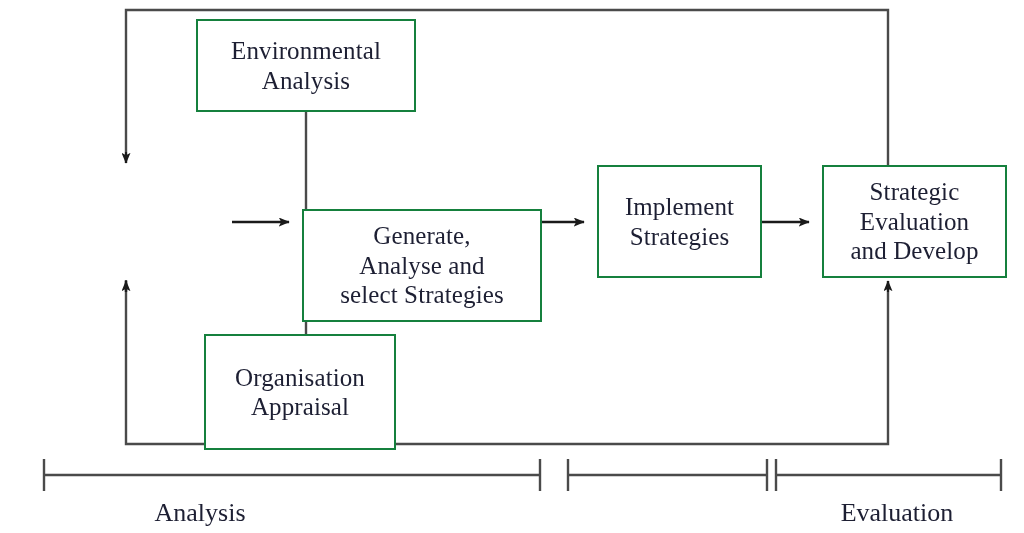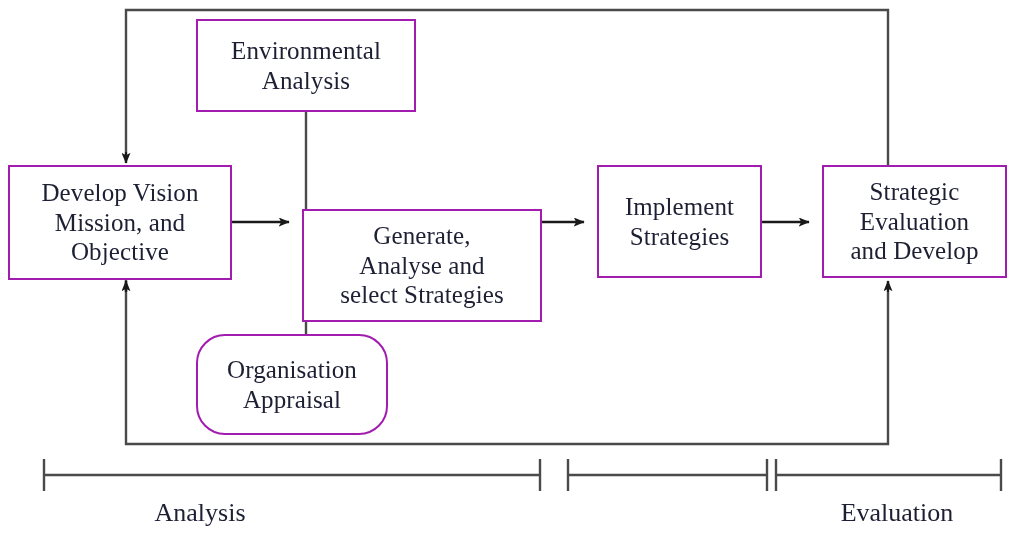--- a/index.html
+++ b/index.html
@@ -19,21 +19,21 @@
   #diagram-svg {
     position: absolute;
     left: 0;
     top: 0;
     width: 1024px;
     height: 533px;
   }
   .node-box {
     position: absolute;
     box-sizing: border-box;
-    border: 2px solid #a21caf;
+    border: 2px solid #15803d;
     background: #ffffff;
     display: flex;
     align-items: center;
     justify-content: center;
     text-align: center;
     color: #1d1f33;
     font-family: "Liberation Serif", "DejaVu Serif", serif;
     z-index: 3;
   }
   .node-label {
@@ -119,44 +119,39 @@
         <path d="M 1001,459 L 1001,491"></path>
       </g>
     </g>
   </svg>
 
   <div class="node-box" style="left:196px; top:19px; width:220px; height:93px;">
     <span class="node-label">Environmental
 Analysis</span>
   </div>
 
-  <div class="node-box" style="left:8px; top:165px; width:224px; height:115px;">
-    <span class="node-label">Develop Vision
-Mission, and
-Objective</span>
-  </div>
 
   <div class="node-box" style="left:302px; top:165px; width:240px; height:113px;margin-top:44px;">
     <span class="node-label">Generate,
 Analyse and
 select Strategies</span>
   </div>
 
   <div class="node-box" style="left:597px; top:165px; width:165px; height:113px;">
     <span class="node-label">Implement
 Strategies</span>
   </div>
 
   <div class="node-box" style="left:822px; top:165px; width:185px; height:113px;">
     <span class="node-label">Strategic
 Evaluation
 and Develop</span>
   </div>
 
-  <div class="node-box" style="left:196px; top:334px; width:192px; height:101px;border-radius:29px;">
+  <div class="node-box" style="left:204px; top:334px; width:192px; height:116px;">
     <span class="node-label">Organisation
 Appraisal</span>
   </div>
 
   <div class="phase-label" style="left:100px; top:500px; width:200px;">Analysis</div>
 
 
   <div class="phase-label" style="left:797px; top:500px; width:200px;">Evaluation</div>
 
 </div>

